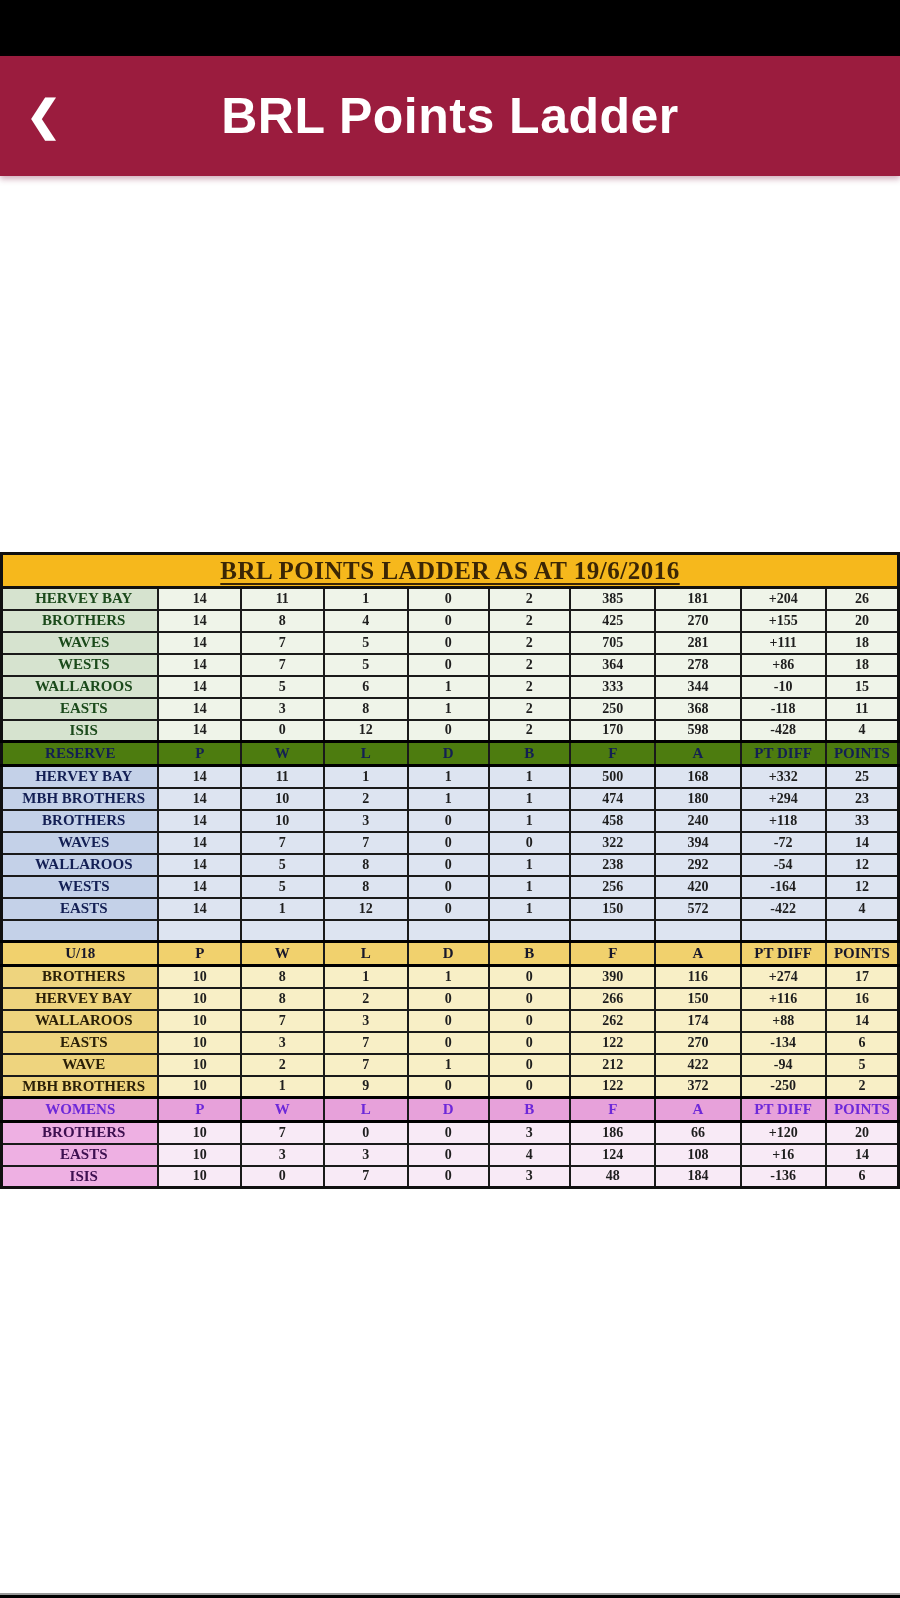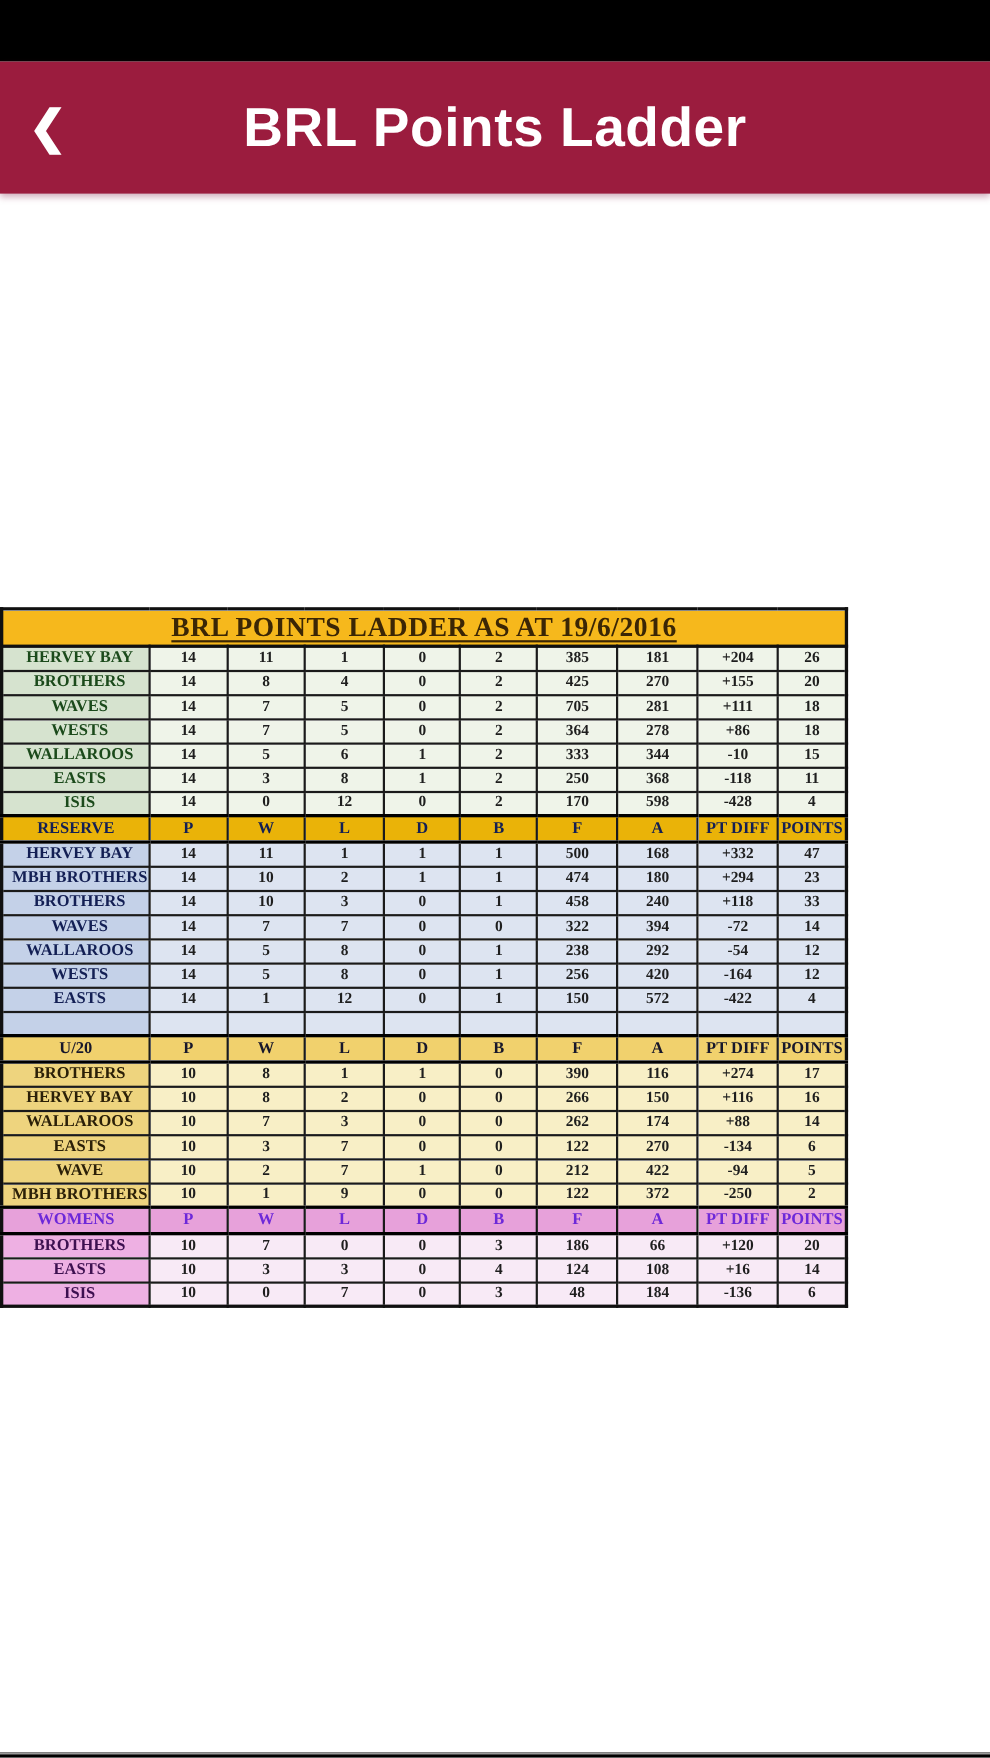--- a/index.html
+++ b/index.html
@@ -23,21 +23,21 @@
   .app-title {
     color:#ffffff; font-size:50px; font-weight:bold;
     font-family:"Liberation Sans", sans-serif; letter-spacing:0.5px;
   }
 
   
   .content { position:relative; width:900px; }
   .ladder-wrap { margin-top:376px; }
 
   table.ladder {
-    width:771px; border-collapse:collapse; table-layout:fixed;
+    width:900px; border-collapse:collapse; table-layout:fixed;
     font-family:"Liberation Serif", "DejaVu Serif", serif;
     border:3px solid #101010;
   }
   table.ladder td { border:2px solid #1a1a1a; overflow:hidden; white-space:nowrap; }
 
   
   tr.title-row td {
     background:#f6b81c; height:34px; text-align:center;
     border:3px solid #101010;
   }
@@ -54,21 +54,21 @@
   }
   
   tr.row td { height:22px; font-weight:bold; font-size:14px; text-align:center; }
   tr.row td.name { text-align:center; padding-left:7px; font-size:15px; }
 
   
   tr.hdr.agrade td  { background:#cfdfc9; color:#1b4a1b; }
   tr.row.agrade td.name { background:#d6e3cf; color:#1b4a1b; }
   tr.row.agrade td.val  { background:#eff4e9; color:#1e1e1e; }
 
-  tr.hdr.reserve td { background:#eab308; color:#131f54; }
+  tr.hdr.reserve td { background:#4d7c0f; color:#131f54; }
   tr.row.reserve td.name { background:#c4d1e8; color:#131f54; }
   tr.row.reserve td.val  { background:#dde4f1; color:#1e1e1e; }
 
   tr.hdr.u18 td { background:#f1d16d; color:#17172b; }
   tr.row.u18 td.name { background:#eed47e; color:#2b2008; }
   tr.row.u18 td.val  { background:#f8efc6; color:#1e1e1e; }
 
   tr.hdr.womens td { background:#e7a1da; color:#6d28d9; }
   tr.row.womens td.name { background:#eeb0e3; color:#3d1050; }
   tr.row.womens td.val  { background:#f8eaf6; color:#1e1e1e; }
@@ -212,21 +212,21 @@
             <tr class="row reserve">
               <td class="name">HERVEY BAY</td>
               <td class="val">14</td>
               <td class="val">11</td>
               <td class="val">1</td>
               <td class="val">1</td>
               <td class="val">1</td>
               <td class="val">500</td>
               <td class="val">168</td>
               <td class="val">+332</td>
-              <td class="val">47</td>
+              <td class="val">25</td>
             </tr>
             <tr class="row reserve">
               <td class="name">MBH BROTHERS</td>
               <td class="val">14</td>
               <td class="val">10</td>
               <td class="val">2</td>
               <td class="val">1</td>
               <td class="val">1</td>
               <td class="val">474</td>
               <td class="val">180</td>
@@ -299,21 +299,21 @@
               <td class="val"></td>
               <td class="val"></td>
               <td class="val"></td>
               <td class="val"></td>
               <td class="val"></td>
               <td class="val"></td>
               <td class="val"></td>
               <td class="val"></td>
             </tr>
             <tr class="hdr u18">
-              <td class="name">U/20</td>
+              <td class="name">U/18</td>
               <td class="col">P</td>
               <td class="col">W</td>
               <td class="col">L</td>
               <td class="col">D</td>
               <td class="col">B</td>
               <td class="col">F</td>
               <td class="col">A</td>
               <td class="col">PT DIFF</td>
               <td class="col">POINTS</td>
             </tr>

